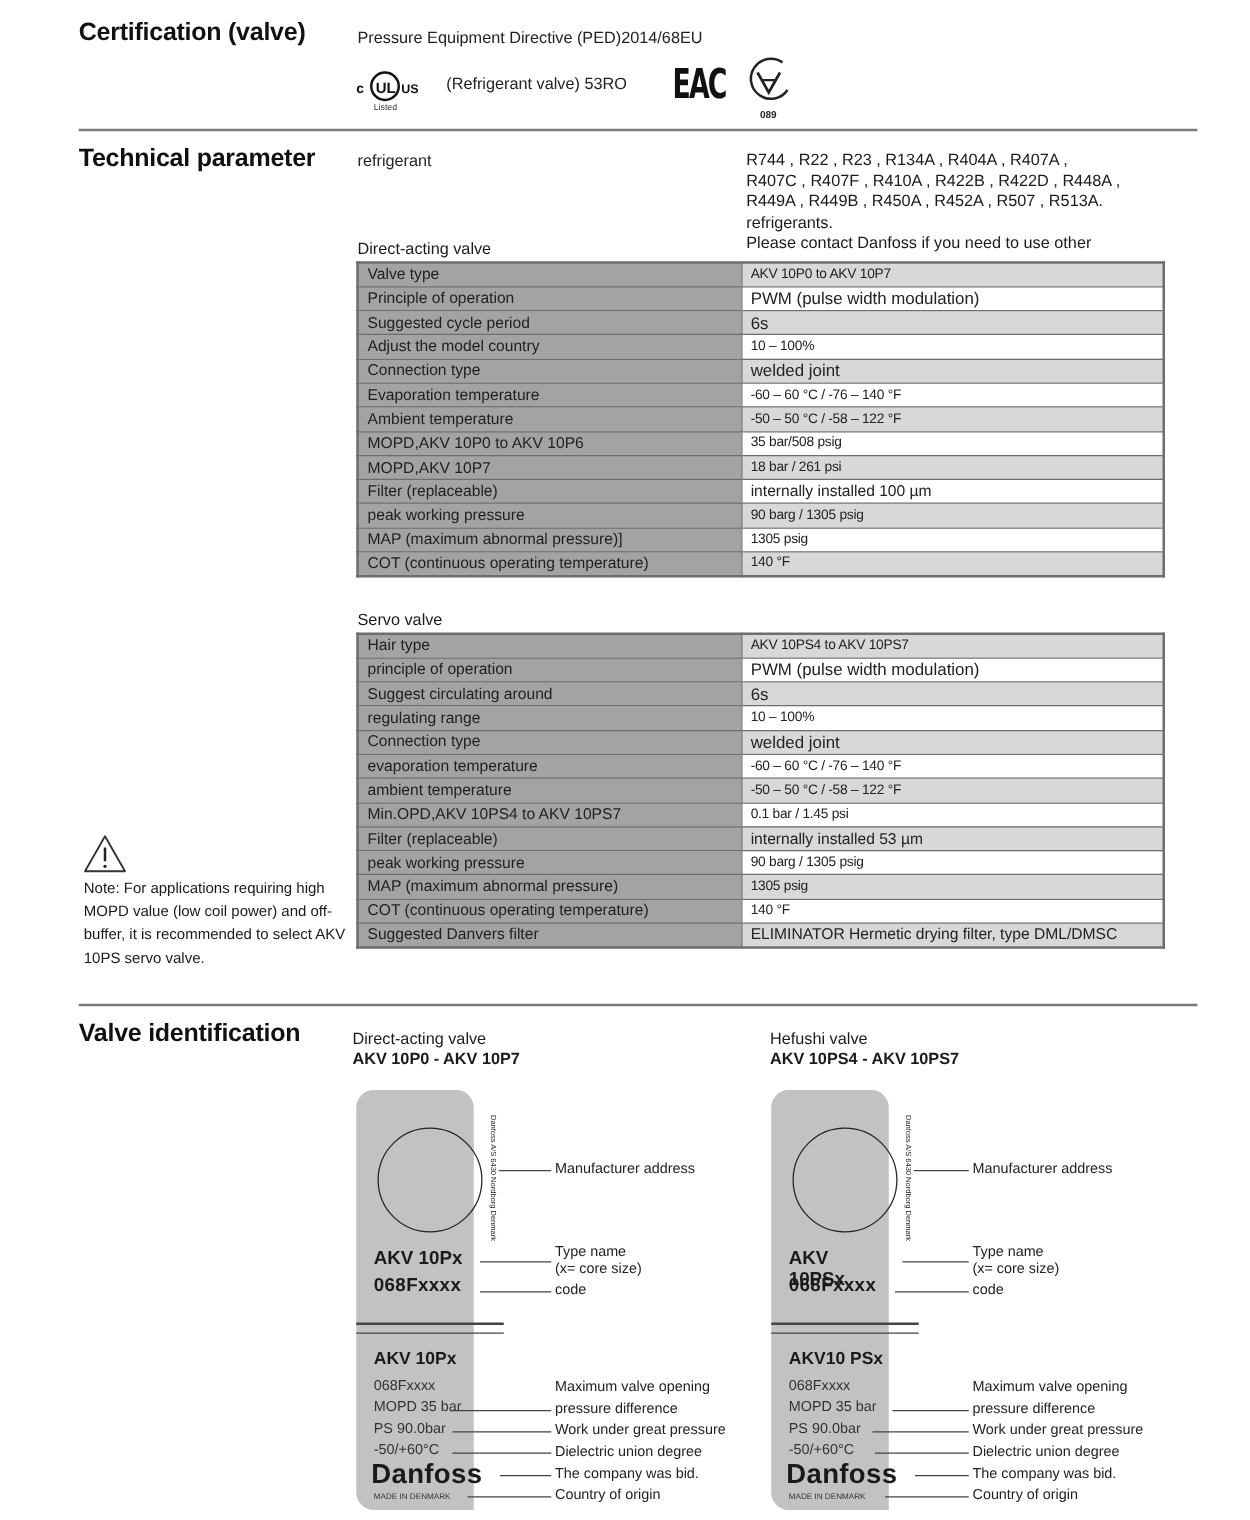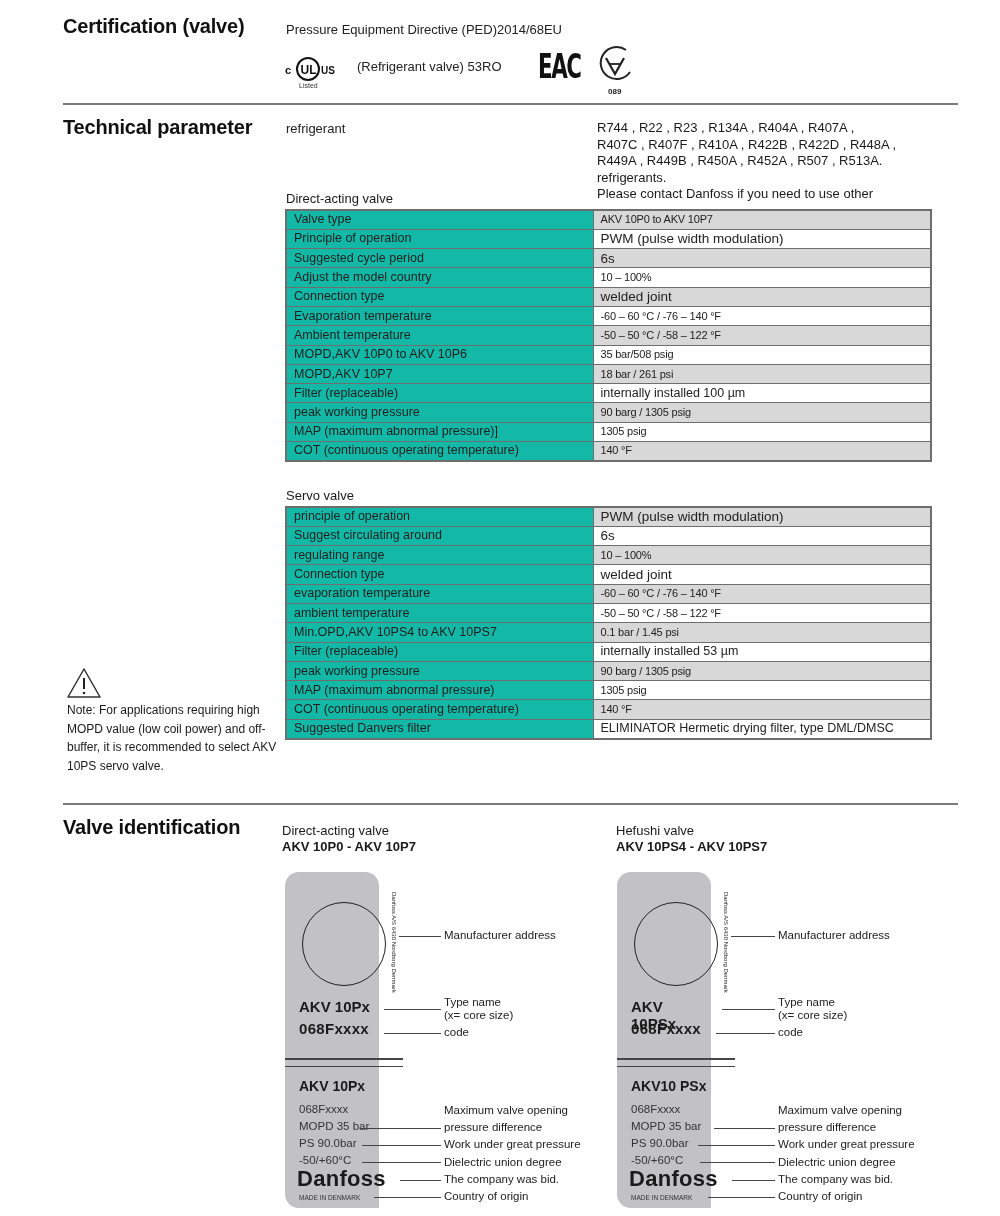--- a/index.html
+++ b/index.html
@@ -16,21 +16,21 @@
   .eac { position: absolute; left: 538px; top: 50px; font-family: "DejaVu Sans Condensed", "DejaVu Sans", sans-serif; font-weight: bold; font-size: 33px; letter-spacing: -2px; transform: scaleX(0.72); transform-origin: left top; color: #111; line-height: 1; }
   .ua-mark { position: absolute; left: 596px; top: 44px; width: 40px; height: 54px; }
 
   
   .refrig-list { position: absolute; left: 597px; top: 120px; width: 345px; font-size: 13px; line-height: 16.5px; color: #1a1a1a; }
 
   
   .sub-caption { position: absolute; left: 286px; font-size: 13px; color: #1a1a1a; }
   table.spec { position: absolute; left: 285px; width: 647px; border-collapse: collapse; border: 2px solid #6e6e6e; font-size: 12.5px; }
   table.spec td { height: 19.3px; padding: 0 0 0 7px; border: 1px solid #6e6e6e; line-height: 17px; white-space: nowrap; }
-  table.spec td.k { width: 307px; background: #14b8a6; color: #1f1f1f; }
+  table.spec td.k { width: 307px; background: #a3a3a3; color: #1f1f1f; }
   table.spec td.v { background: #ffffff; color: #222; }
   table.spec tr:nth-child(odd) td.v { background: #d8d8d8; }
   td.v.big { font-size: 13.5px; }
   td.v.tiny { font-size: 11px; letter-spacing: -0.2px; }
 
   
   .warn-icon { position: absolute; left: 66px; top: 667px; width: 36px; height: 32px; }
   .note { position: absolute; left: 67px; top: 701px; width: 215px; font-size: 12px; line-height: 18.5px; color: #1a1a1a; }
 
   
@@ -138,20 +138,24 @@
   <tr>
         <td class="k">COT (continuous operating temperature)</td>
         <td class="v tiny">140 °F</td>
       </tr>
 </tbody>
   </table>
 
 <div class="sub-caption" style="top:488px;">Servo valve</div>
 <table class="spec" style="top:506px;">
   <tbody>
+      <tr>
+        <td class="k">Hair type</td>
+        <td class="v tiny">AKV 10PS4 to AKV 10PS7</td>
+      </tr>
   <tr>
         <td class="k">principle of operation</td>
         <td class="v big">PWM (pulse width modulation)</td>
       </tr>
   <tr>
         <td class="k">Suggest circulating around</td>
         <td class="v big">6s</td>
       </tr>
   <tr>
         <td class="k">regulating range</td>

